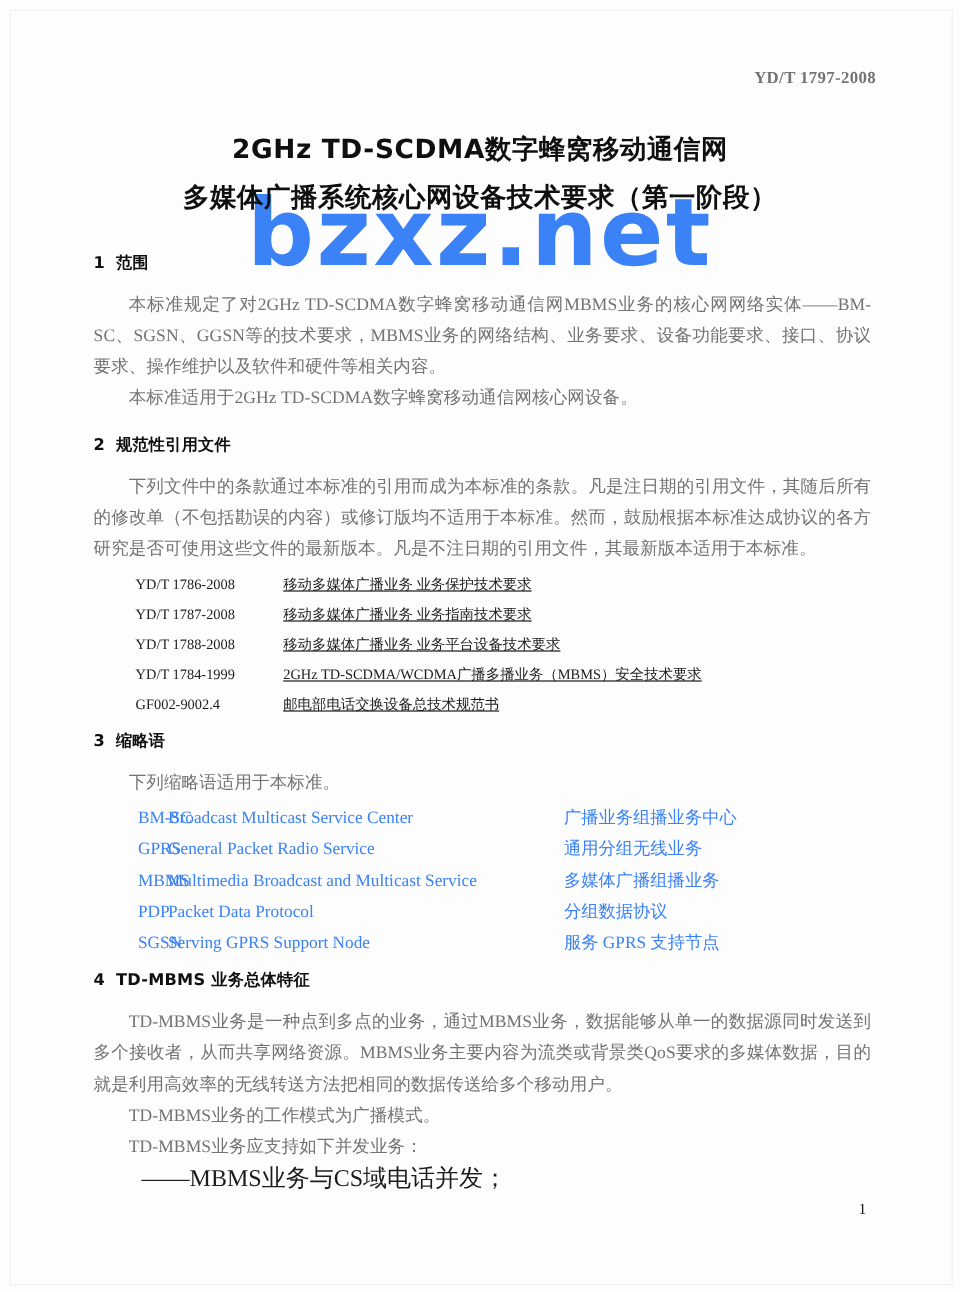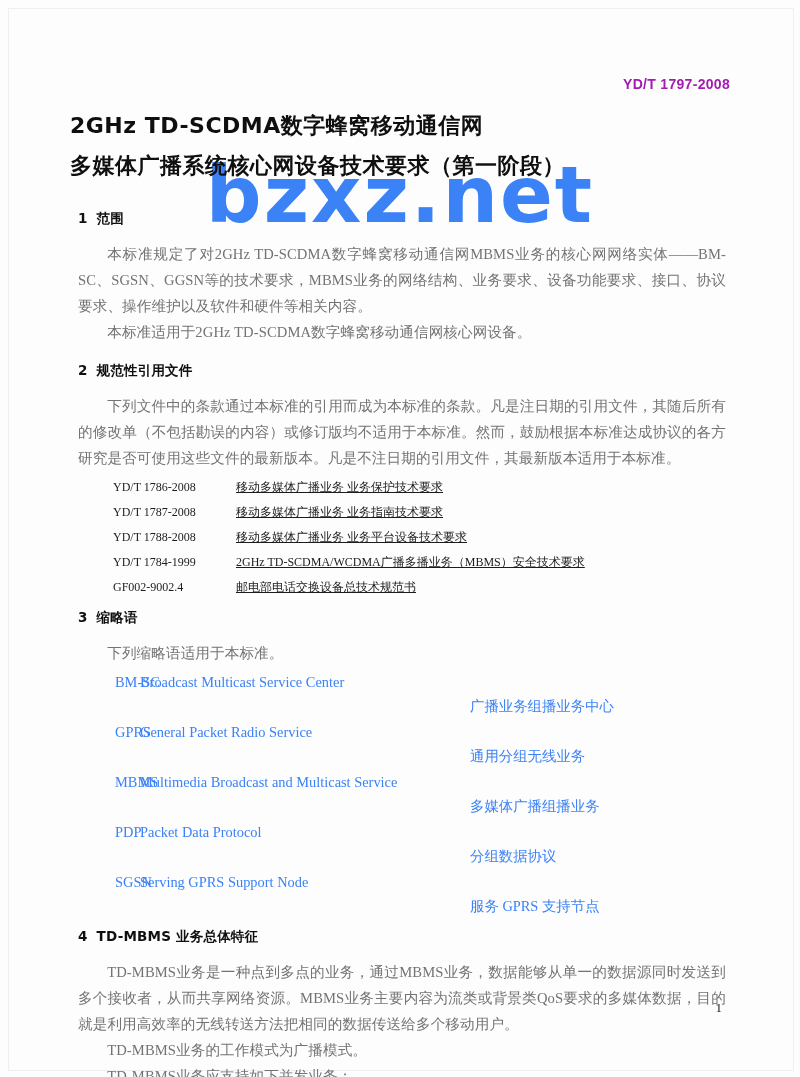--- a/index.html
+++ b/index.html
@@ -47,37 +47,37 @@
     white-space: nowrap;
   }
   
   #content {
     position: relative;
     z-index: 2;
   }
   
   #page-header {
     position: absolute;
-    top: 76px;
+    top: 58px;
     left: 0;
     width: 730px;
     text-align: right;
-    font-family: Liberation Sans, sans-serif;
+    font-family: Liberation Serif, serif;
     font-weight: bold;
     font-size: 14px;
     letter-spacing: 0.3px;
-    color: #a21caf;
+    color: #737373;
   }
   
   #doc-title {
     position: absolute;
     top: 106px;
     left: 70px;
     width: 660px;
-    text-align: left;
+    text-align: center;
     font-family: "DejaVu Sans", "Liberation Sans", sans-serif;
     font-weight: bold;
     font-size: 22px;
     line-height: 40px;
     letter-spacing: 0.5px;
     color: #0f0f0f;
   }
   .title-line { display: block; white-space: nowrap; }
 
   
@@ -143,21 +143,21 @@
     flex: 0 0 62px;
     padding-left: 37px;
     box-sizing: border-box;
     white-space: nowrap;
   }
   .abbr-en {
     width: 330px;
     flex: 0 0 330px;
     box-sizing: border-box;
   }
-  .abbr-cn { flex: 1 1 auto; margin-top: 24px; }
+  .abbr-cn { flex: 1 1 auto; }
 
   
   .dash-item {
     font-size: 20px;
     line-height: 26px;
     text-indent: 2em;
     color: #1c1c1c;
   }
 
   

